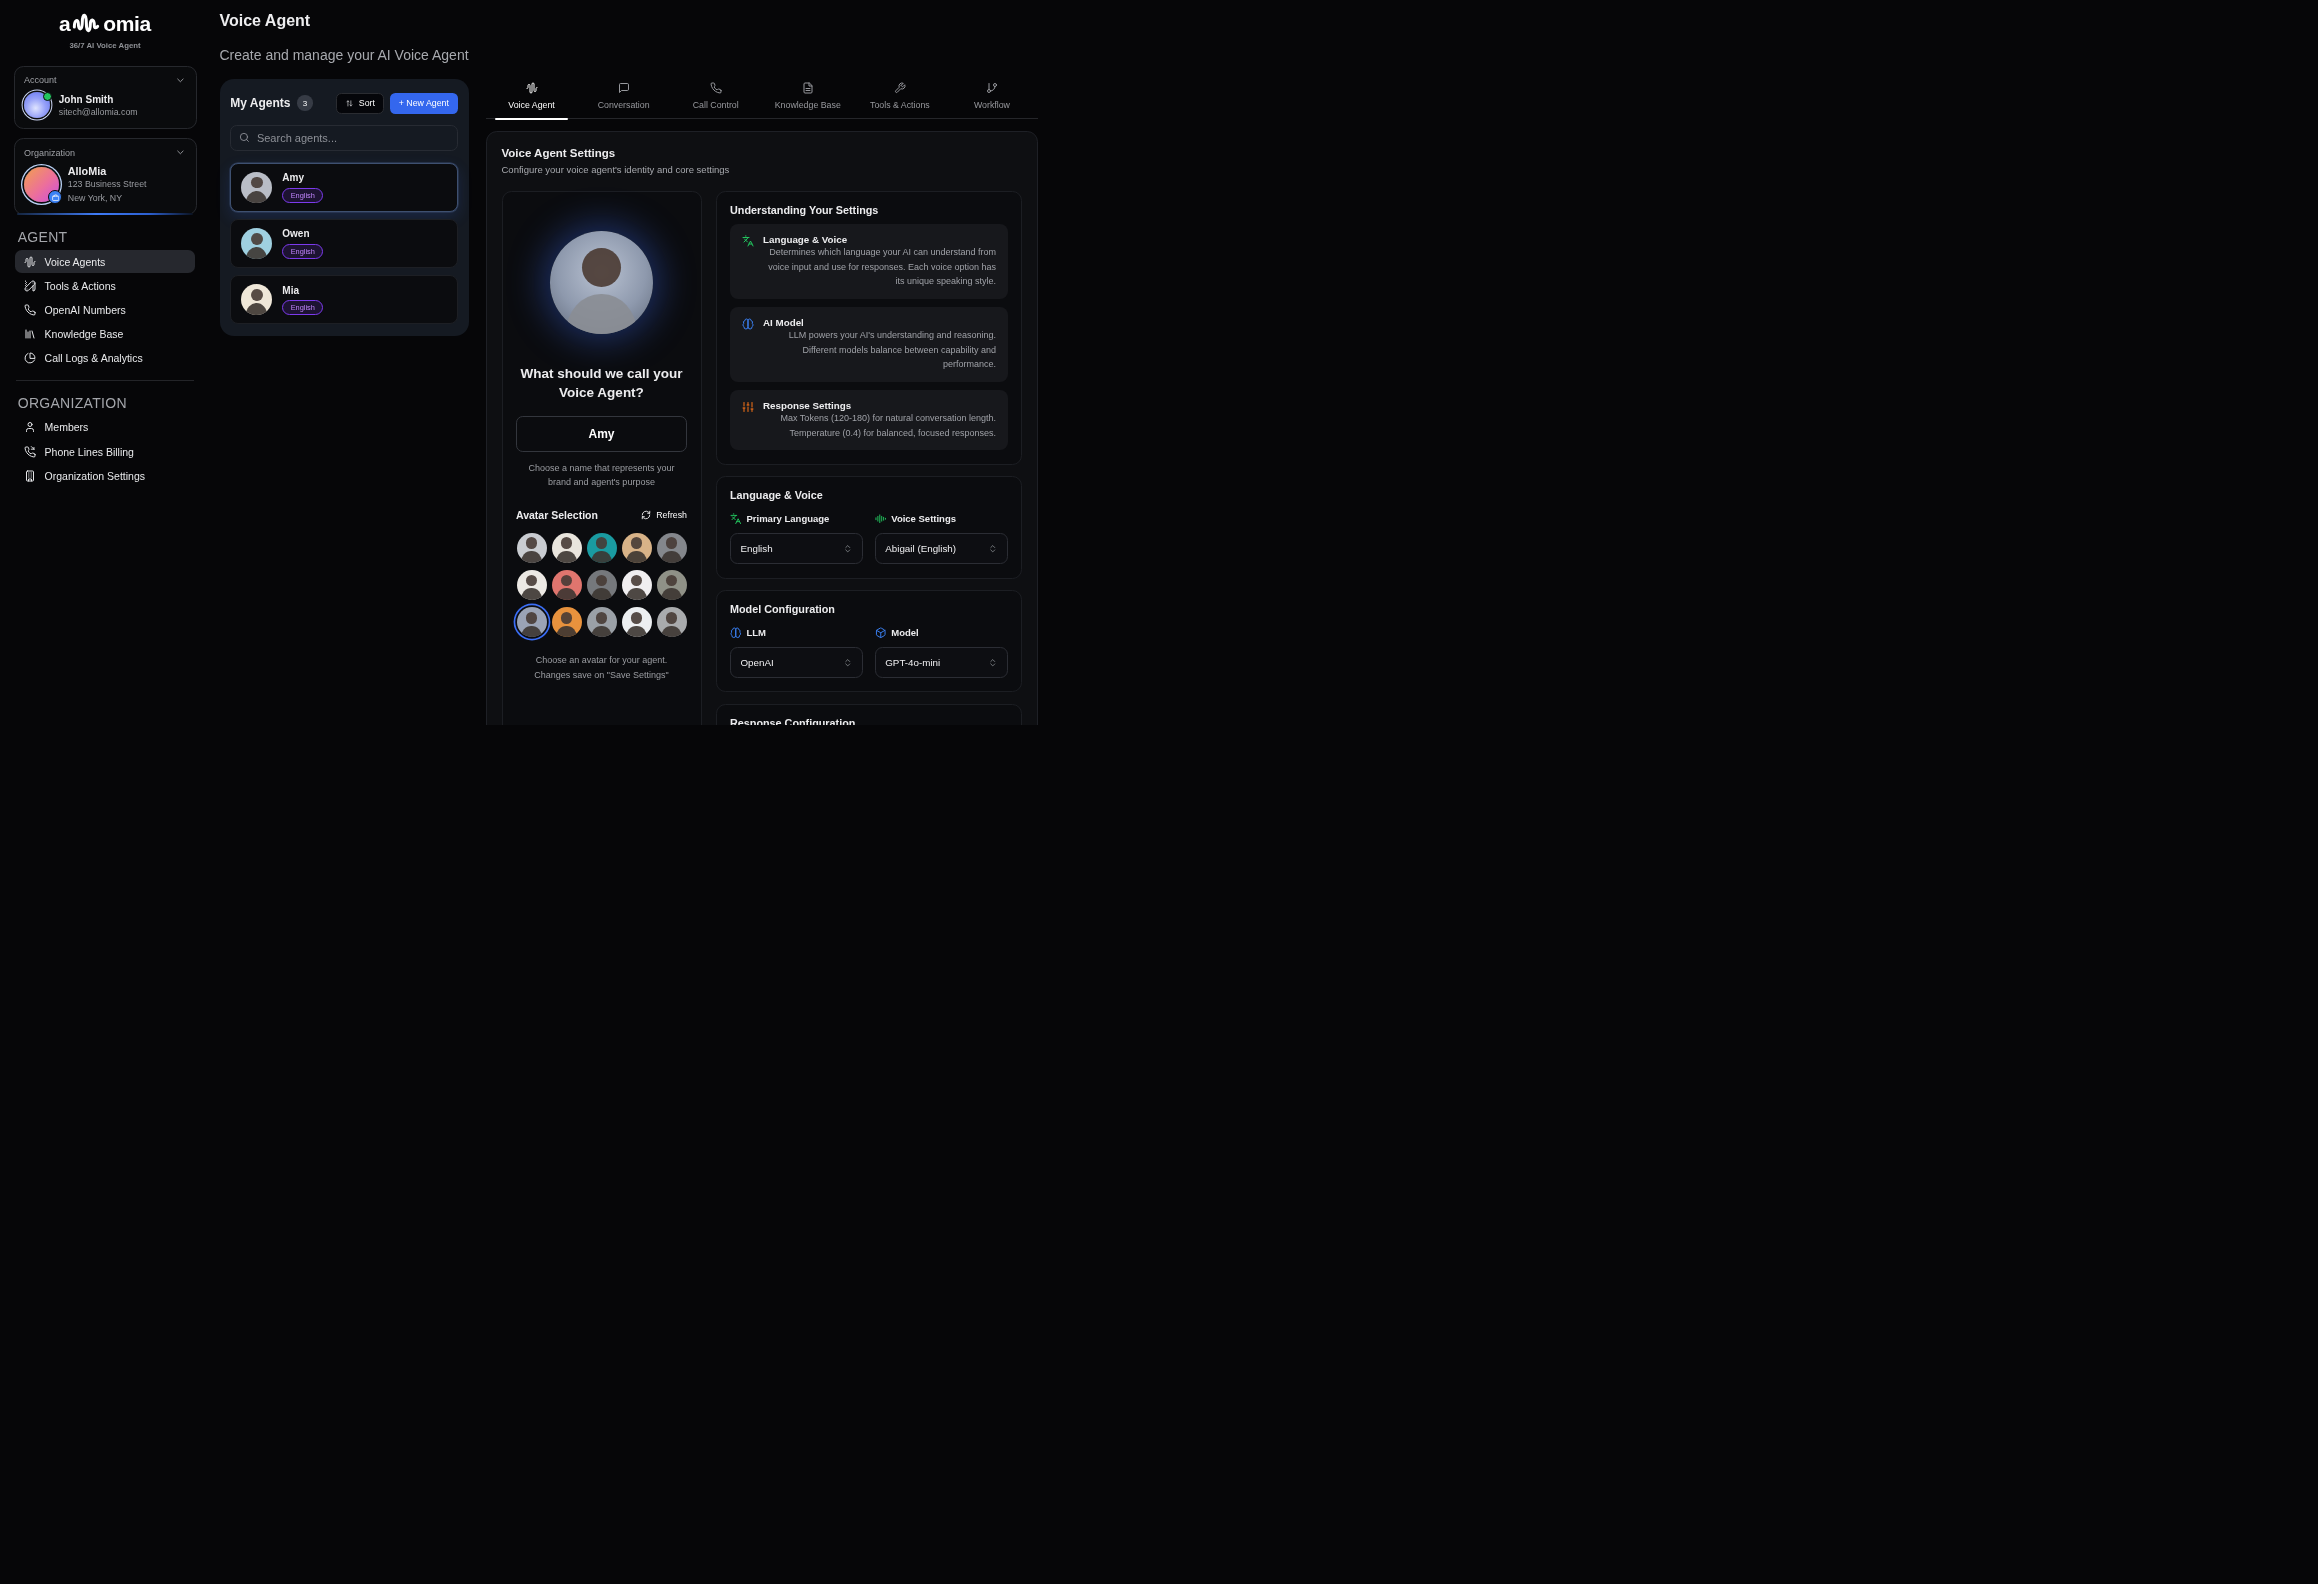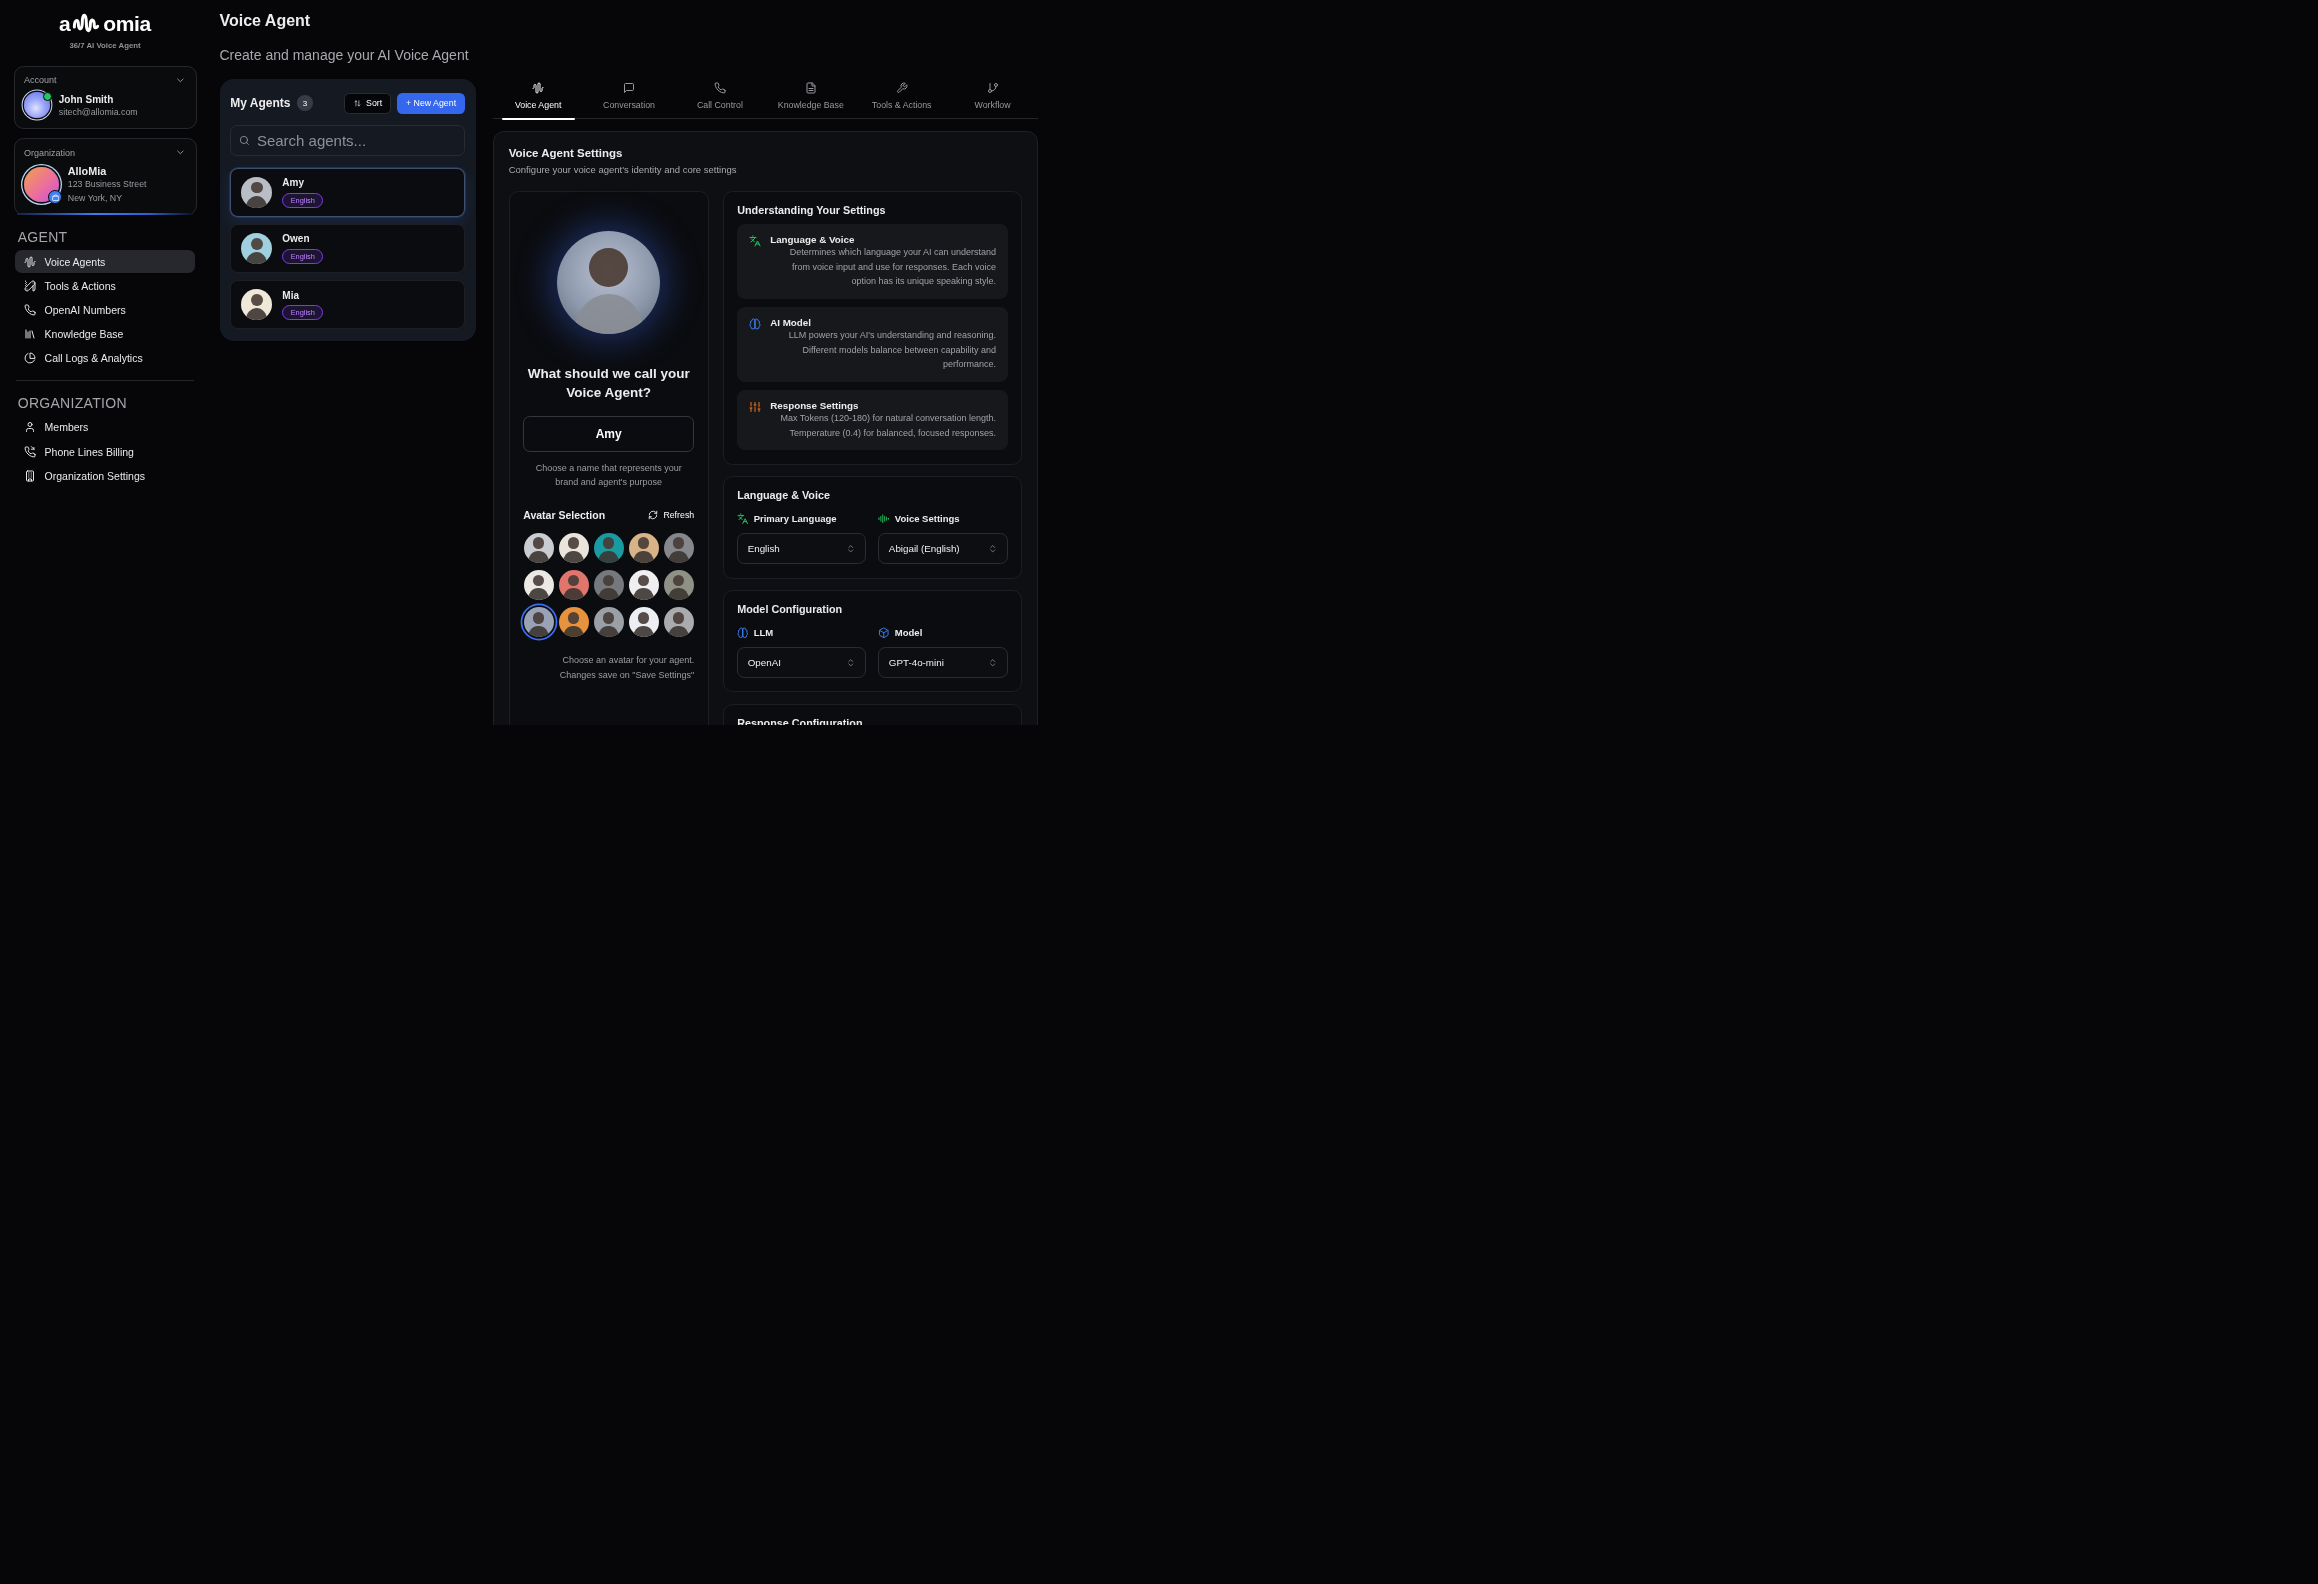--- a/index.html
+++ b/index.html
@@ -69,21 +69,21 @@
   .count-badge { margin-left:6.8px; background:#363b45; color:#fff; font-size:8px; width:15.5px; height:15.5px;
     border-radius:50%; display:flex; align-items:center; justify-content:center; }
   .ph-spacer { flex:1; }
   .sort-btn { display:flex; gap:4.7px; align-items:center; background:#05060a; border:0.7px solid #2a2c31;
     color:#fff; font-size:8.8px; padding:4.7px 8px; border-radius:5.4px; cursor:pointer; }
   .new-agent-btn { background:#3467ee; border:none; color:#fff; font-size:8.8px; padding:5.4px 8.8px;
     border-radius:5.4px; margin-left:6px; cursor:pointer; }
   .search-box { margin-top:10.8px; display:flex; gap:6.8px; align-items:center; border:0.7px solid #272b33;
     border-radius:6.8px; padding:6px 8px; color:#8d9097; }
   .search-box input { flex:1; background:transparent; border:none; outline:none; color:#d7d8db;
-    font-size:15px; font-family:inherit; }
+    font-size:11px; font-family:inherit; }
   .search-box input::placeholder { color:#8d9097; }
   .agent-list { margin-top:12px; }
   .agent-card { background:#0b0c0f; border:0.7px solid #1d1f24; border-radius:8px; padding:8px 10px;
     display:flex; gap:10px; align-items:center; min-height:47px; margin-top:7.4px; cursor:pointer; }
   .agent-card.selected { border-color:#3e5070;
     box-shadow:0 0 0 0.7px #2c3a55, 0 5.4px 15px rgba(59,110,246,.16); }
   .agent-name { font-size:10px; font-weight:bold; }
   .lang-pill { display:inline-block; margin-top:4.7px; font-size:7.4px; color:#c084fc; border:0.7px solid #7c3aed;
     background:rgba(124,58,237,.16); padding:2px 7.4px; border-radius:675px; }
 
@@ -124,21 +124,21 @@
     font-family:inherit; outline:none; }
   .name-help { margin-top:10px; color:#9b9da2; font-size:9px; line-height:1.45; }
   .avsel-head { display:flex; justify-content:space-between; align-items:center; margin-top:20px; }
   .avsel-title { font-size:10.5px; font-weight:bold; }
   .refresh-btn { display:flex; gap:5.4px; align-items:center; color:#fff; font-size:8.8px;
     background:none; border:none; cursor:pointer; font-family:inherit; }
   .avatar-grid { display:grid; grid-template-columns:repeat(5, 1fr); gap:7.4px 4px; margin-top:12px;
     justify-items:center; }
   .grid-avatar { width:30px; height:30px; cursor:pointer; }
   .grid-avatar.selected { box-shadow:0 0 0 1.7px #0b0c0f, 0 0 0 3.4px #3b6ef6; }
-  .avatar-note { margin-top:16px; font-size:9px; color:#9b9da2; line-height:1.6;text-align:right; }
+  .avatar-note { margin-top:16px; font-size:9px; color:#9b9da2; line-height:1.6; }
 
   
   .right-stack { flex:1; display:flex; flex-direction:column; gap:11.5px; min-width:0; }
   .info-card { background:#0b0c0f; border:0.7px solid #1c1e23; border-radius:9.5px; padding:12px 13.5px 13.5px; }
   .info-card-title { font-size:10.8px; font-weight:bold; }
   .u-item { background:#17181c; border-radius:8px; padding:10px 11.5px; margin-top:8.8px; display:flex; gap:9.5px; }
   .u-ic { flex:none; padding-top:0.7px; }
   .u-title { font-size:9.8px; font-weight:bold; }
   .u-desc { font-size:9px; color:#9fa1a7; line-height:1.6;text-align:right; }
   .green { color:#22c55e; } .blue { color:#3b82f6; } .orange { color:#f97316; }

